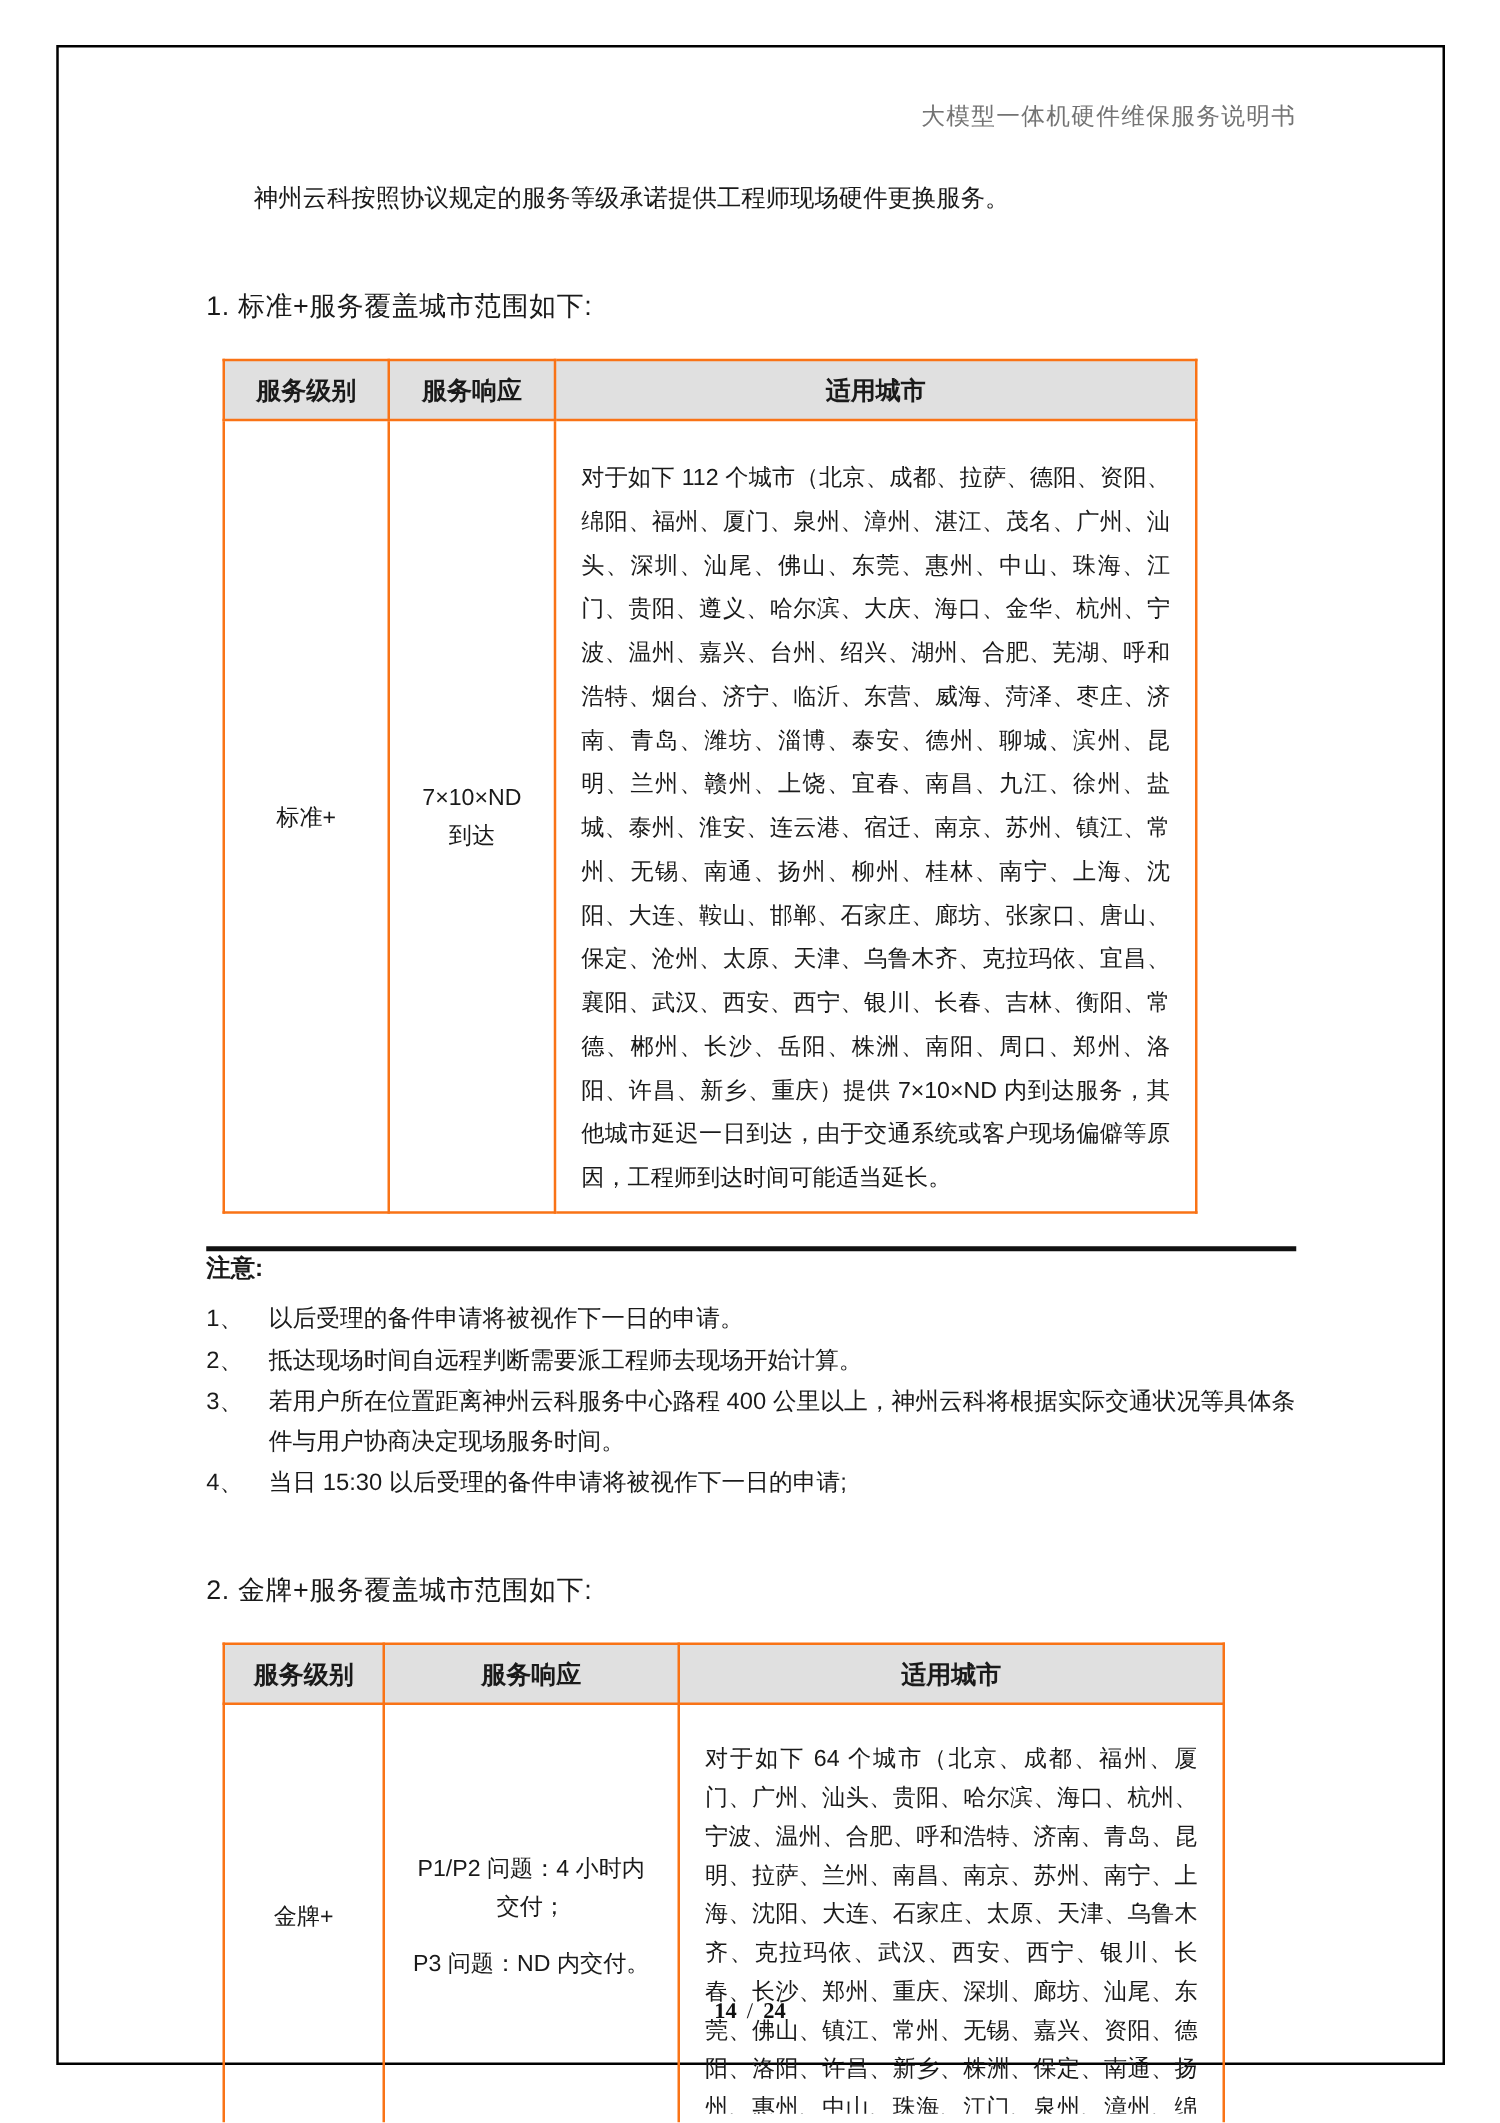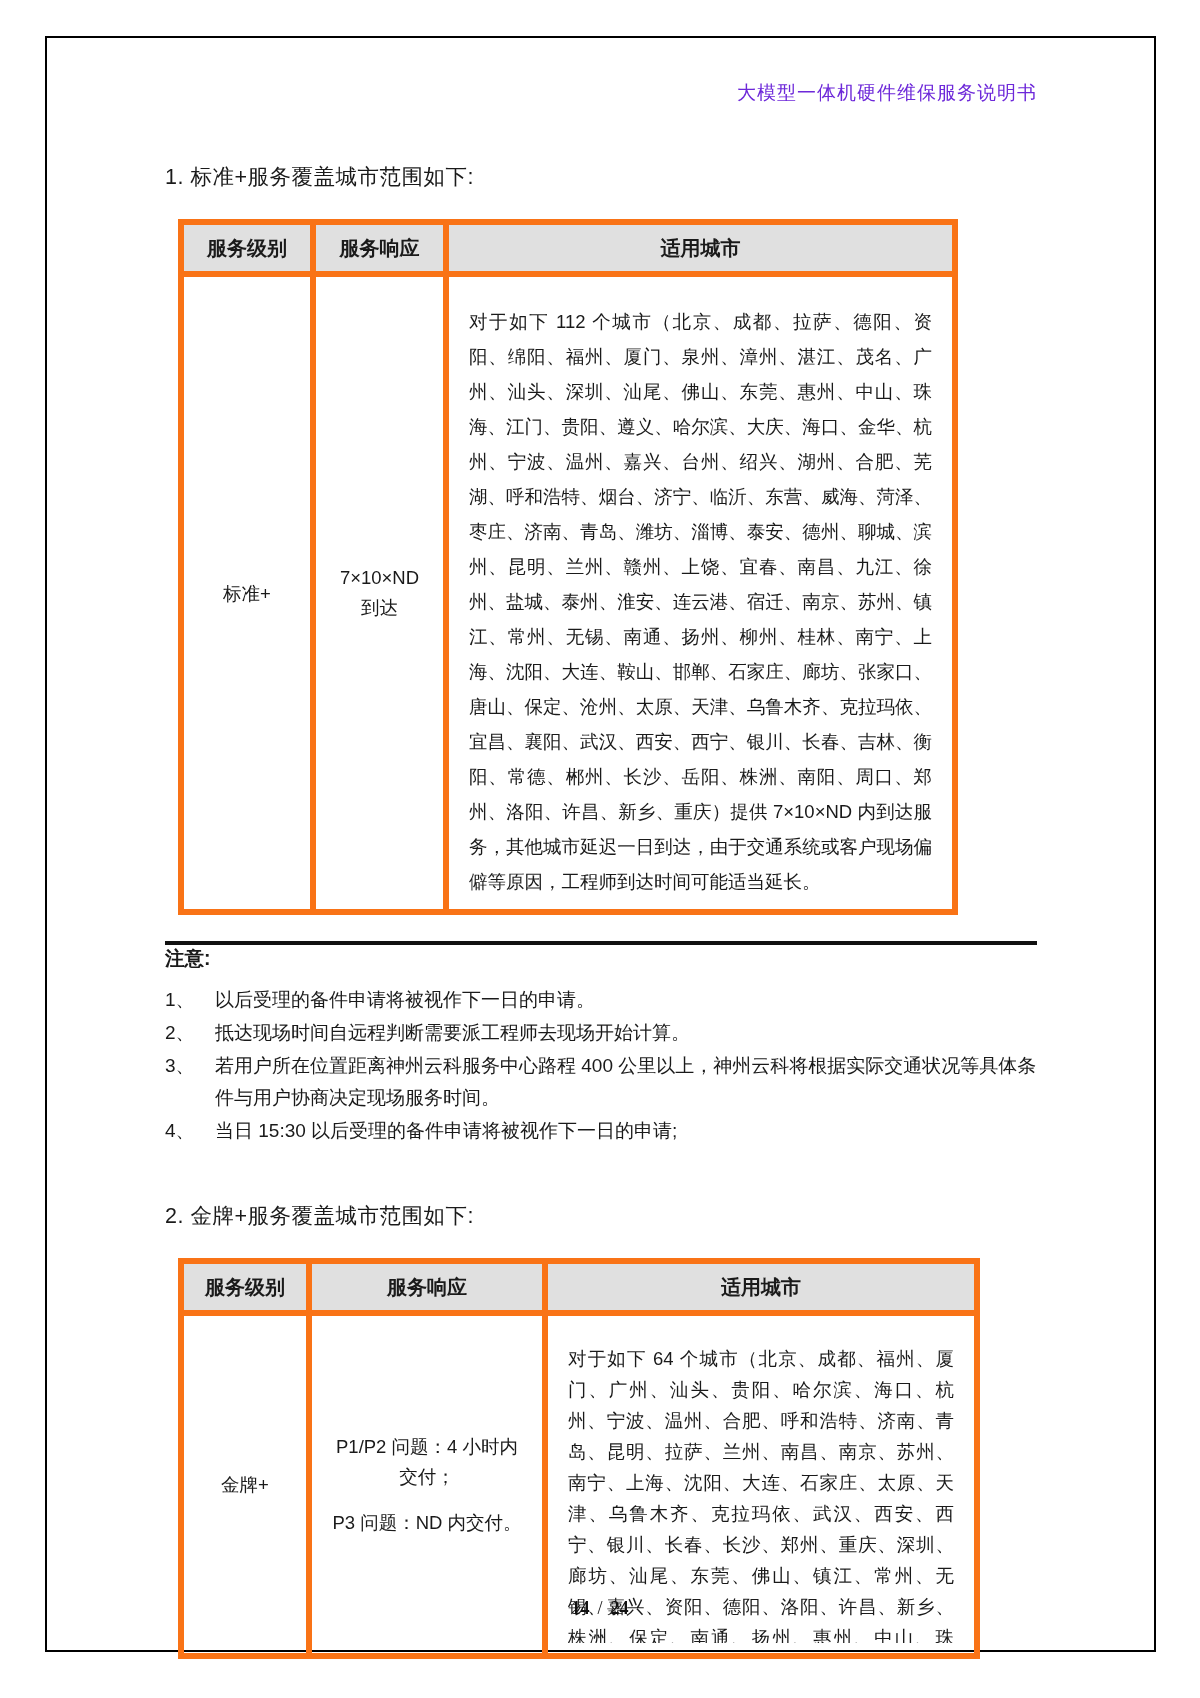--- a/index.html
+++ b/index.html
@@ -17,21 +17,21 @@
     pointer-events:none;
   }
   .content{
     position:absolute;left:165px;top:0;width:872px;
   }
   .header-title{
     padding-top:80px;
     text-align:right;
     font-family:"Liberation Serif","DejaVu Serif",serif;
     font-size:19px;
-    color:#6d28d9;
+    color:#737373;
     letter-spacing:1px;
   }
   .intro{
     margin:38px 0 0 0;
     text-indent:38px;
     font-size:19.5px;
     line-height:30px;
   }
   .sec-heading{
     margin:56px 0 0 0;
@@ -41,21 +41,21 @@
   }
   .sec-heading.second{margin-top:54px;}
   table.svc-table{
     border-collapse:collapse;
     margin:28px 0 0 13px;
     table-layout:fixed;
   }
   table.t1{width:780px;}
   table.t2{width:802px;}
   .svc-table th,.svc-table td{
-    border:6px solid #f97316;
+    border:2px solid #f97316;
   }
   .svc-table th{
     background:#e0e0e0;
     font-size:20px;
     font-weight:bold;
     height:44px;
     text-align:center;
     vertical-align:middle;
   }
   .svc-table td{
@@ -107,20 +107,21 @@
 </head>
 <body>
 
 <div class="page">
   <div class="border-frame"></div>
 
   <div class="content">
 
     <div class="header-title">大模型一体机硬件维保服务说明书</div>
 
+    <p class="intro">神州云科按照协议规定的服务等级承诺提供工程师现场硬件更换服务。</p>
 
     <h2 class="sec-heading">1. 标准+服务覆盖城市范围如下:</h2>
 
     <table class="svc-table t1">
       <colgroup>
           <col style="width:132px">
           <col style="width:133px">
           <col>
         </colgroup>
       <thead>

